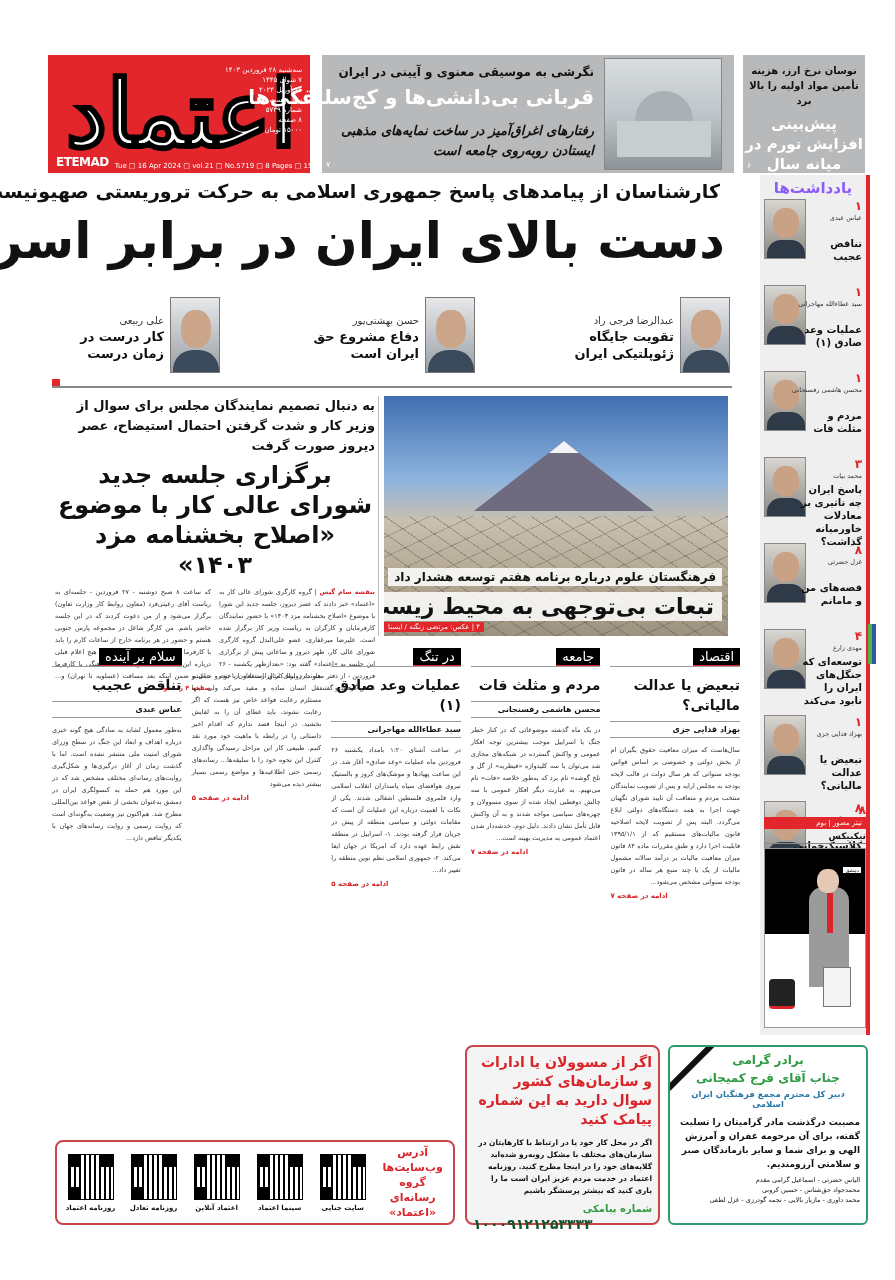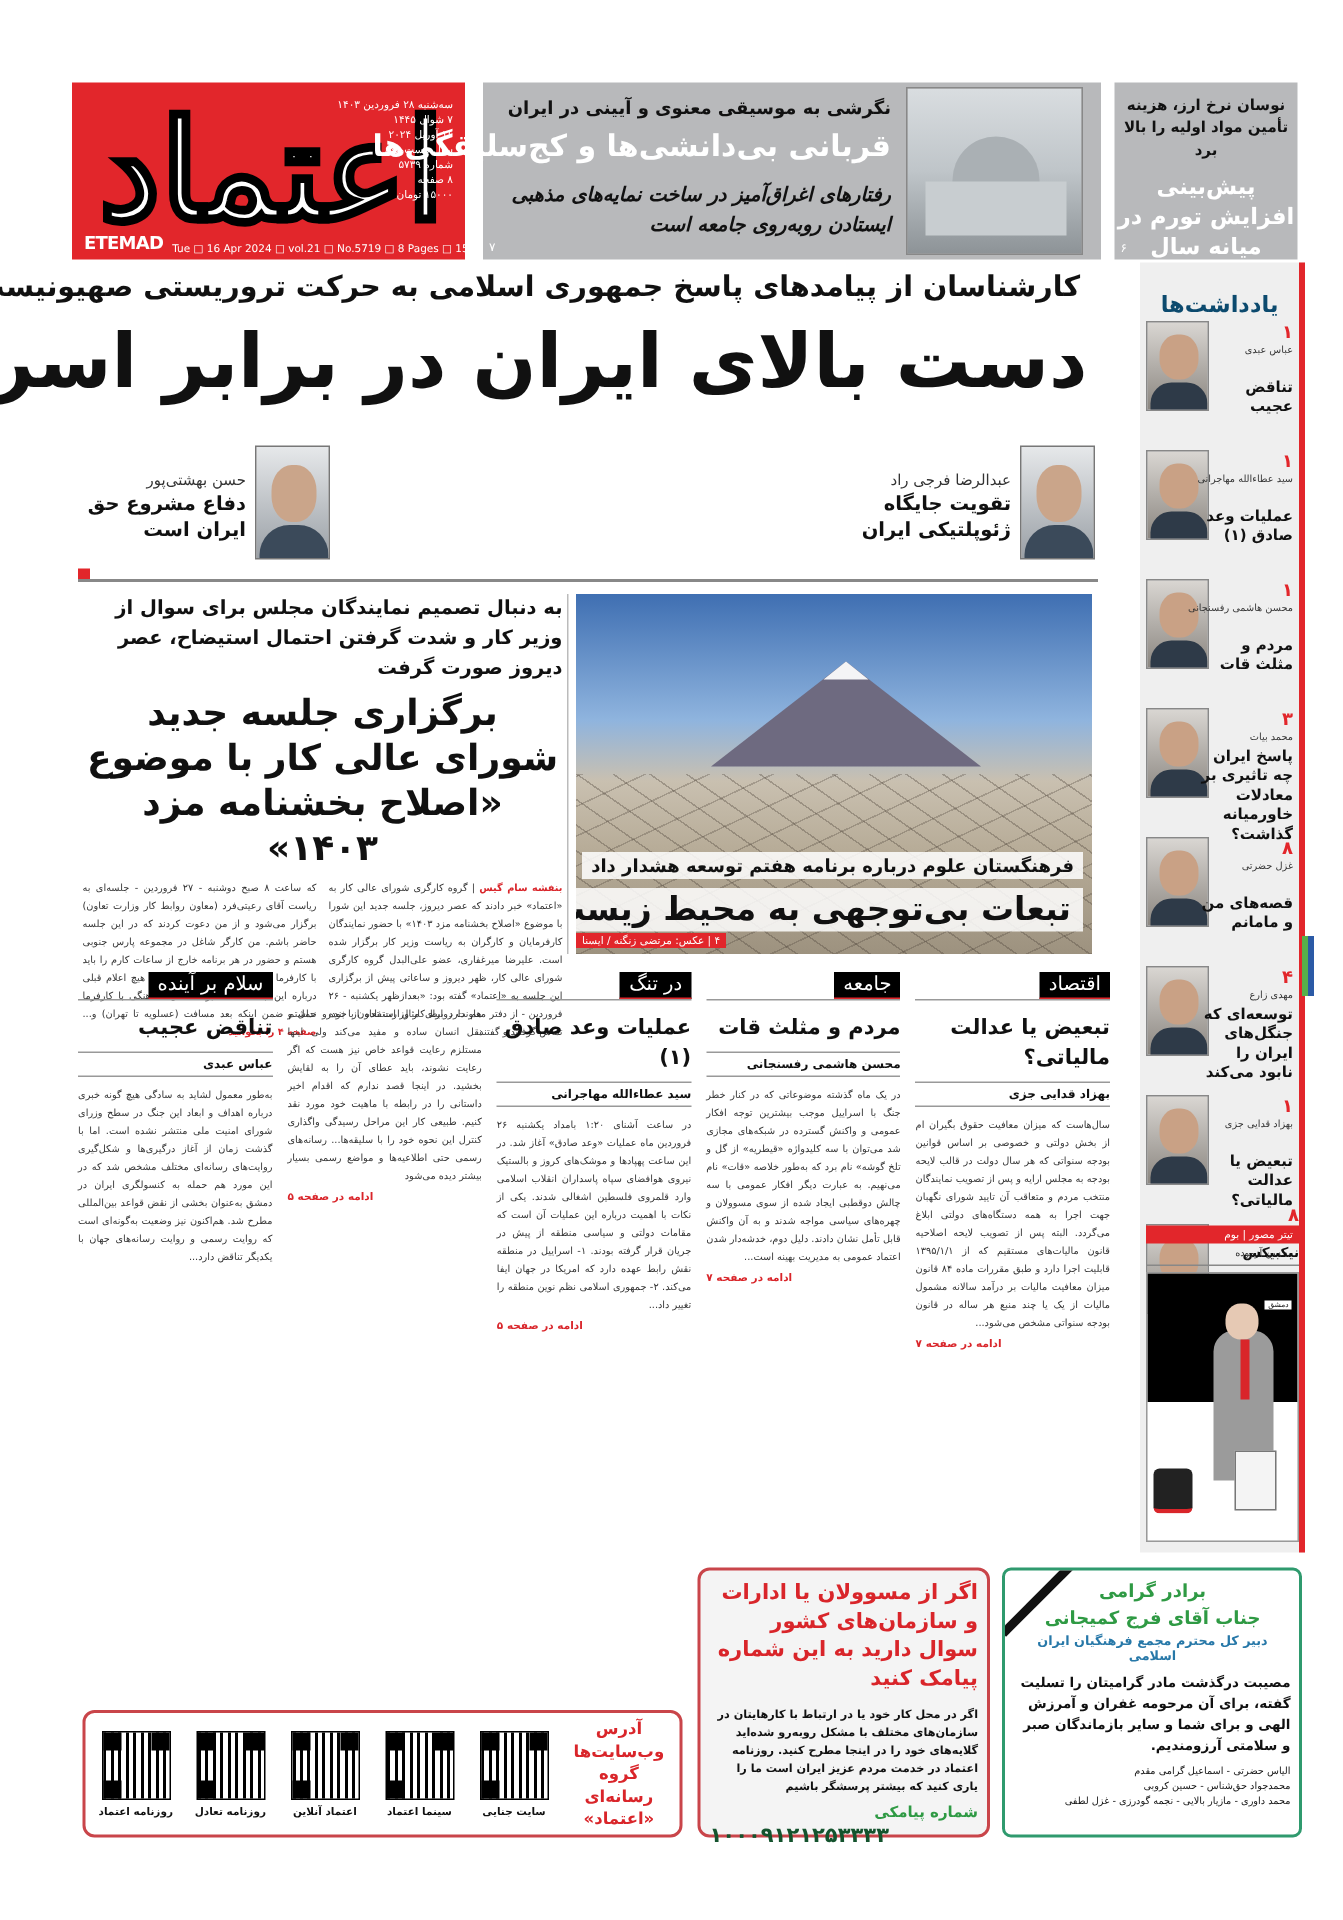--- a/index.html
+++ b/index.html
@@ -60,21 +60,21 @@
   #env { left: 384px; top: 396px; width: 344px; height: 240px; overflow: hidden; background: linear-gradient(#3f6fb2 0%, #8fb4de 35%, #c9c0b0 52%, #b8ad99 70%, #9d927f 100%); }
   #env .mountain { position: absolute; left: 90px; top: 45px; width: 0; height: 0; border-left: 90px solid transparent; border-right: 90px solid transparent; border-bottom: 70px solid #6e6a80; }
   #env .snow { position: absolute; left: 165px; top: 45px; width: 0; height: 0; border-left: 15px solid transparent; border-right: 15px solid transparent; border-bottom: 12px solid #f4f4f6; }
   #env .cracks { position: absolute; left: 0; top: 120px; width: 100%; height: 120px; background: repeating-linear-gradient(35deg, rgba(80,70,60,.35) 0 1px, transparent 1px 14px), repeating-linear-gradient(-25deg, rgba(80,70,60,.3) 0 1px, transparent 1px 18px); }
   #env .kicker { position: absolute; right: 6px; top: 172px; background: rgba(255,255,255,.85); font-size: 12px; font-weight: bold; padding: 2px 6px; white-space: nowrap; }
   #env .title { position: absolute; right: 6px; top: 196px; background: rgba(255,255,255,.85); font-size: 22px; font-weight: bold; padding: 2px 8px; white-space: nowrap; }
   #env .credit { position: absolute; left: 0; bottom: 4px; background: #e2262b; color: #fff; font-size: 7px; padding: 1px 4px; white-space: nowrap; }
 
   
   #notes { left: 760px; top: 175px; width: 110px; height: 860px; background: #efefef; border-right: 4px solid #e2262b; }
-  #notes .title { text-align: center; font-size: 15px; font-weight: bold; color: #0c4a6e; margin-top: 19px; }
+  #notes .title { text-align: center; font-size: 15px; font-weight: bold; color: #8b5cf6; margin-top: 4px; }
   .note { position: relative; height: 84px; margin-top: 2px; padding: 0 4px; }
   .note .photo { position: absolute; left: 4px; top: 0; width: 42px; height: 60px; background: linear-gradient(#d9d6d2, #8b8680); border: 1px solid #888; overflow: hidden; }
   .note .photo .head { position: absolute; left: 8px; top: 8px; width: 26px; height: 30px; background: #c9a185; border-radius: 45%; }
   .note .photo .suit { position: absolute; left: 2px; top: 40px; width: 38px; height: 22px; background: #2e3a48; border-radius: 14px 14px 0 0; }
   .note .num { position: absolute; right: 4px; top: 0; font-size: 12px; font-weight: bold; color: #e2262b; }
   .note .author { position: absolute; right: 4px; top: 15px; font-size: 6.5px; color: #333; white-space: nowrap; }
   .note .headline { position: absolute; right: 4px; top: 38px; width: 62px; font-size: 10px; font-weight: bold; line-height: 13px; text-align: right; }
   #cartoon-head { margin-top: 8px; padding: 0 4px; }
   #cartoon-head .num { font-size: 12px; font-weight: bold; color: #e2262b; text-align: right; }
   #cartoon-head .bar { background: #e2262b; color: #fff; font-size: 7px; padding: 2px 4px; }
@@ -182,20 +182,30 @@
   <div class="quote">
     <div class="avatar">
         <div class="head"></div>
         <div class="suit"></div>
       </div>
     <div class="txt">
       <div class="name">حسن بهشتی‌پور</div>
       <div class="say">دفاع مشروع حق ایران است</div>
     </div>
   </div>
+  <div class="quote">
+    <div class="avatar">
+        <div class="head"></div>
+        <div class="suit"></div>
+      </div>
+    <div class="txt">
+      <div class="name">علی ربیعی</div>
+      <div class="say">کار درست در زمان درست</div>
+    </div>
+  </div>
 </div>
 <div id="quotes-pg" class="abs"></div>
 <div id="quotes-rule" class="abs"></div>
 
 <div id="labor" class="abs">
   <div class="kicker">به دنبال تصمیم نمایندگان مجلس برای سوال از وزیر کار و شدت گرفتن احتمال استیضاح، عصر دیروز صورت گرفت</div>
   <div class="title">برگزاری جلسه جدید شورای عالی کار با موضوع «اصلاح بخشنامه مزد ۱۴۰۳»</div>
   <div class="body">
     <p><span class="lead">بنفشه سام گیس</span> | <span>گروه کارگری شورای عالی کار به «اعتماد» خبر دادند که عصر دیروز، جلسه جدید این شورا با موضوع «اصلاح بخشنامه مزد ۱۴۰۳» با حضور نمایندگان کارفرمایان و کارگران به ریاست وزیر کار برگزار شده است. علیرضا میرغفاری، عضو علی‌البدل گروه کارگری شورای عالی کار، ظهر دیروز و ساعاتی پیش از برگزاری این جلسه به «اعتماد» گفته بود: «بعدازظهر یکشنبه - ۲۶ فروردین - از دفتر معاونت روابط کار وزارت تعاون با بنده تماس گرفتند و گفتند</span></p>
     <p><span>که ساعت ۸ صبح دوشنبه - ۲۷ فروردین - جلسه‌ای به ریاست آقای رعیتی‌فرد (معاون روابط کار وزارت تعاون) برگزار می‌شود و از من دعوت کردند که در این جلسه حاضر باشم. من کارگر شاغل در مجموعه پارس جنوبی هستم و حضور در هر برنامه خارج از ساعات کارم را باید با کارفرما هماهنگ کنم. با توجه به اینکه هیچ اعلام قبلی درباره این جلسه نشده بود، امکان هماهنگی با کارفرما نداشتم ضمن اینکه بعد مسافت (عسلویه تا تهران) و...</span> <span class="red bold">صفحه ۴ را بخوانید</span></p>

